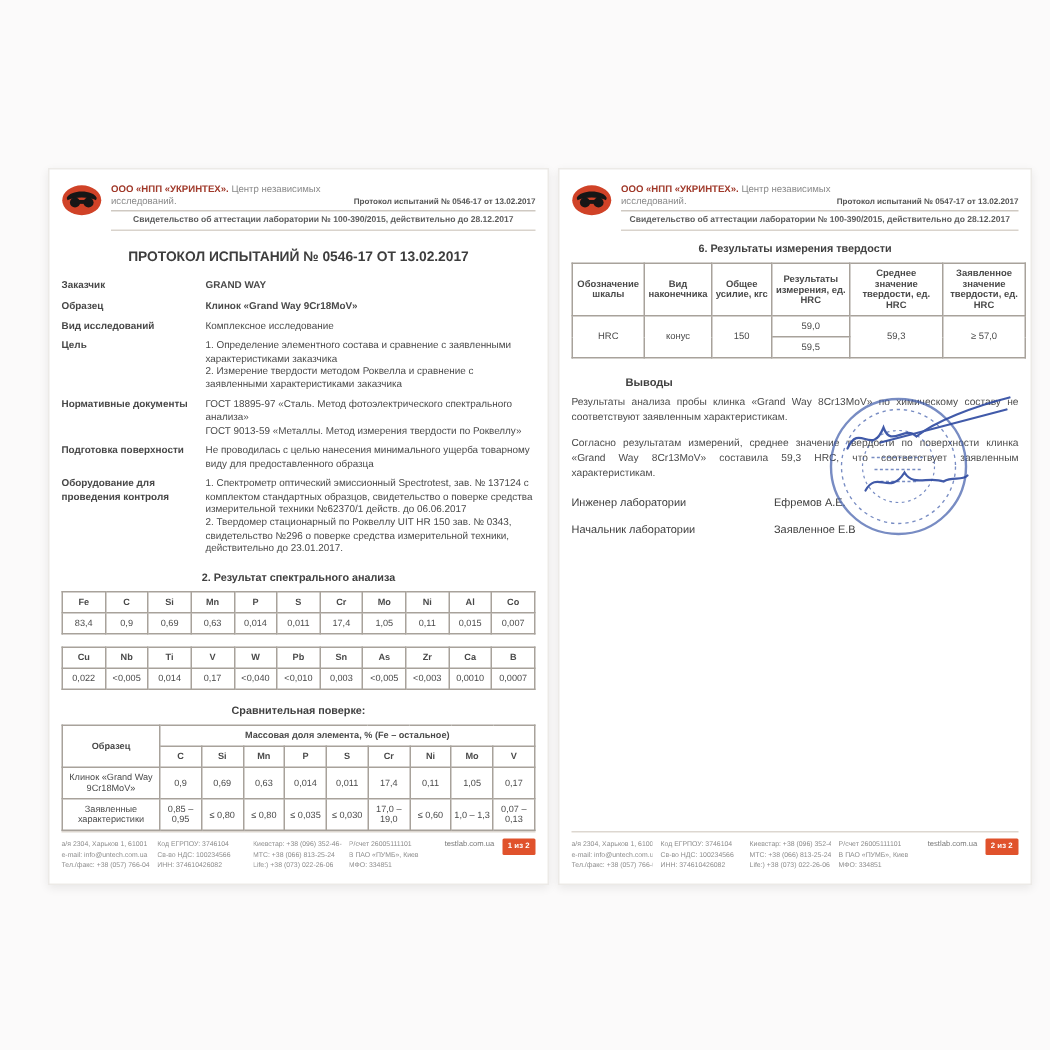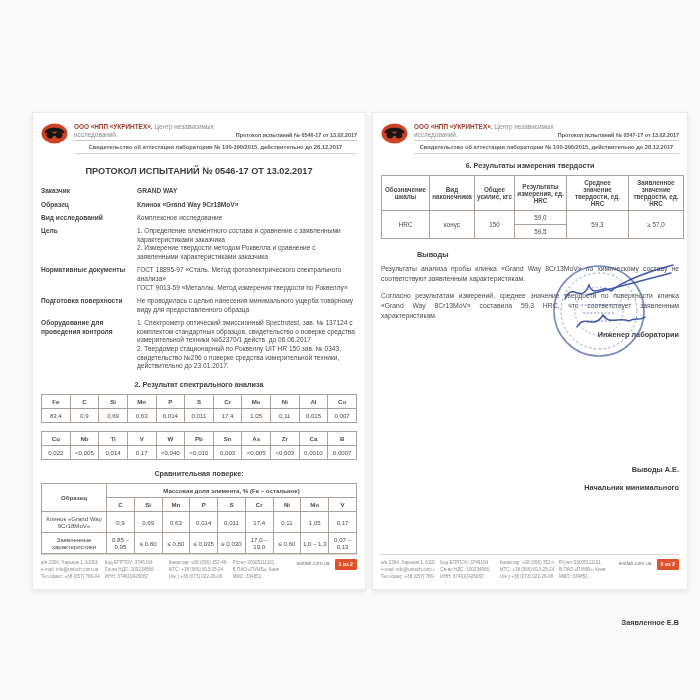--- a/index.html
+++ b/index.html
@@ -47,21 +47,21 @@
   .tblA{margin-bottom:8px;}
   .comp-table td:first-child,.comp-table th:first-child{width:62px;}
 
   
   .hard-table th,.hard-table td{font-size:6.3px;padding:3px 2px;}
 
   
   .concl-h{font-weight:bold;font-size:7.4px;color:#3f3f3f;margin:11px 0 5px 0;padding-left:36px;}
   .concl-p{font-size:6.8px;line-height:1.45;text-align:justify;margin:0 0 7px 0;color:#4c4c4c;}
 
-  .sigrow{display:flex;align-items:flex-end;margin:9px 0 0 0;font-size:7.3px;font-weight:bold;color:#3d3d3d;flex-direction:column;}
+  .sigrow{display:flex;align-items:flex-end;margin:9px 0 0 0;font-size:7.3px;font-weight:normal;color:#3d3d3d;}
   .sigrole{flex:0 0 135px;}
 
   .stamp-wrap{position:absolute;right:6px;top:138px;width:150px;height:115px;pointer-events:none;}
 
   
   .pfooter{
     position:absolute;left:8px;right:8px;bottom:9px;
     border-top:1px solid #ddd7d0;padding-top:4px;
     display:flex;gap:5px;align-items:flex-start;
     font-size:4.6px;line-height:1.55;color:#8d8d8d;
@@ -326,24 +326,24 @@
     </tr>
   </tbody>
     </table>
 
   <div class="concl-h">Выводы</div>
   <p class="concl-p">Результаты анализа пробы клинка «Grand Way 8Cr13MoV» по химическому составу не соответствуют заявленным характеристикам.</p>
   <p class="concl-p">Согласно результатам измерений, среднее значение твердости по поверхности клинка «Grand Way 8Cr13MoV» составила 59,3 HRC, что соответствует заявленным характеристикам.</p>
 
   <div class="sigrow">
     <div class="sigrole">Инженер лаборатории</div>
-    <div class="signame">Выводы А.Е.</div>
+    <div class="signame">Ефремов А.Е.</div>
   </div>
   <div class="sigrow">
-    <div class="sigrole">Начальник минимального</div>
+    <div class="sigrole">Начальник лаборатории</div>
     <div class="signame">Заявленное Е.В</div>
   </div>
 
   <div class="stamp-wrap">
     <svg width="150" height="115" viewBox="0 0 150 115">
       <g opacity="0.7">
         <circle cx="68" cy="60" r="45" fill="none" stroke="#3f5caa" stroke-width="1.6"></circle>
         <circle cx="68" cy="60" r="38" fill="none" stroke="#3f5caa" stroke-width="0.9" stroke-dasharray="2.2 2.6"></circle>
         <circle cx="68" cy="60" r="24" fill="none" stroke="#3f5caa" stroke-width="0.8" stroke-dasharray="1.8 2.4"></circle>
         <line x1="50" y1="54" x2="86" y2="54" stroke="#3f5caa" stroke-width="1" stroke-dasharray="2 1.6"></line>

